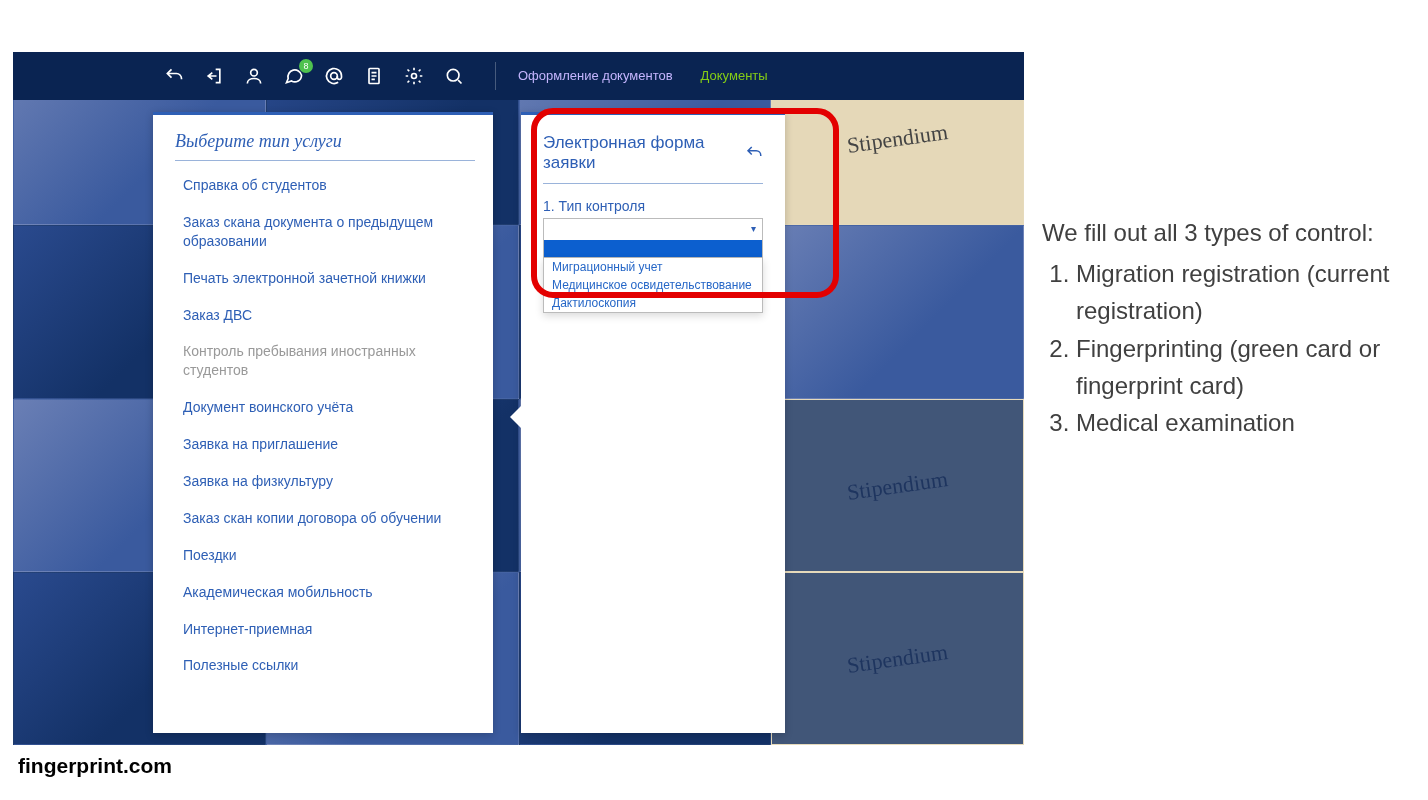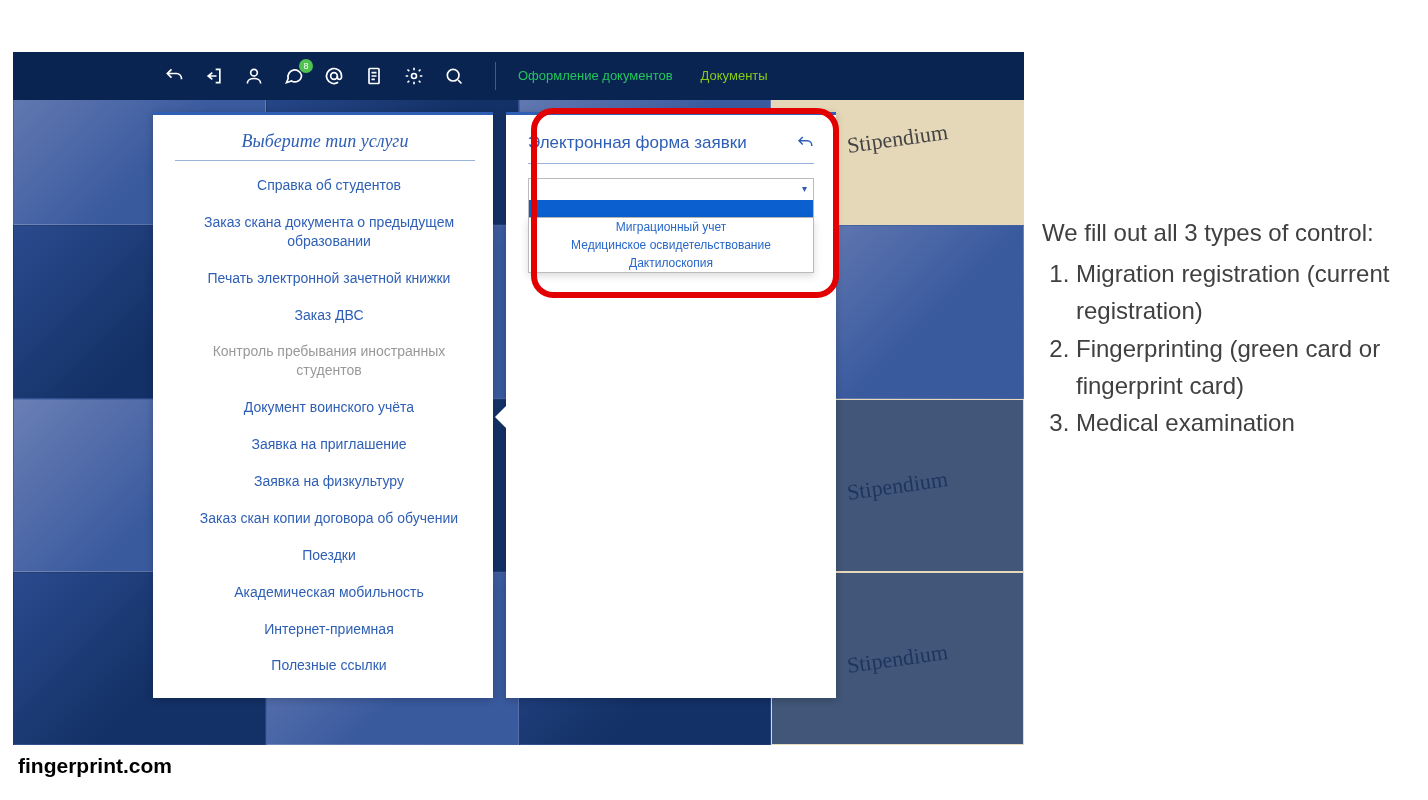--- a/index.html
+++ b/index.html
@@ -88,29 +88,28 @@
     margin: 0 22px 0 30px;
   }
   .topbar-link {
     color: #84cc16;
     font-size: 13px;
     line-height: 1.15;
     cursor: pointer;
     margin-right: 28px;
     text-align: center;
   }
-  .topbar-link.active { color: #22c55e; }
+  .topbar-link.active { color: #c4b5fd; }
   .panels {
     position: absolute;
     top: 60px; left: 140px;
     width: 730px;
     display: flex;
-    gap: 13px;
+    gap: 28px;
     z-index: 4;
-    text-align: center;
   }
   .panel-left {
     width: 340px;
     background: #fff;
     border-top: 3px solid #2e5fb5;
     padding: 16px 0 14px 22px;
     box-shadow: 0 2px 8px rgba(0,0,0,0.2);
   }
   .panel-left-title {
     color: #2e5fb5;
@@ -127,21 +126,21 @@
     color: #2e5fb5;
     font-size: 14px;
     padding: 9px 18px 9px 8px;
     line-height: 1.35;
     cursor: pointer;
   }
   .service-item.selected {
     color: #999;
   }
   .panel-right {
-    width: 330px;
+    width: 264px;
     background: #fff;
     border-top: 3px solid #2e5fb5;
     padding: 18px 22px 420px 22px;
     box-shadow: 0 2px 8px rgba(0,0,0,0.2);
     position: relative;
   }
   .panel-right-pointer {
     position: absolute;
     left: -11px;
     top: 290px;
@@ -338,20 +337,21 @@
     <div class="panel-right">
       <div class="panel-right-pointer"></div>
       <div class="form-title">
         <span>Электронная форма заявки</span>
         <span class="form-title-back">
           <svg viewBox="0 0 24 24" fill="none" stroke="currentColor" stroke-width="2">
               <path d="M9 14l-5-5 5-5M4 9h11a6 6 0 016 6v1"></path>
             </svg>
         </span>
       </div>
+      <div class="field-label">1. Тип контроля</div>
 
       <div class="select-box">
         <span class="select-caret">▾</span>
       </div>
       <div class="select-selected-bar"></div>
       <div class="dropdown" id="dropdown">
           <div class="dropdown-item">Миграционный учет</div>
           <div class="dropdown-item">Медицинское освидетельствование</div>
           <div class="dropdown-item">Дактилоскопия</div>
         </div>

